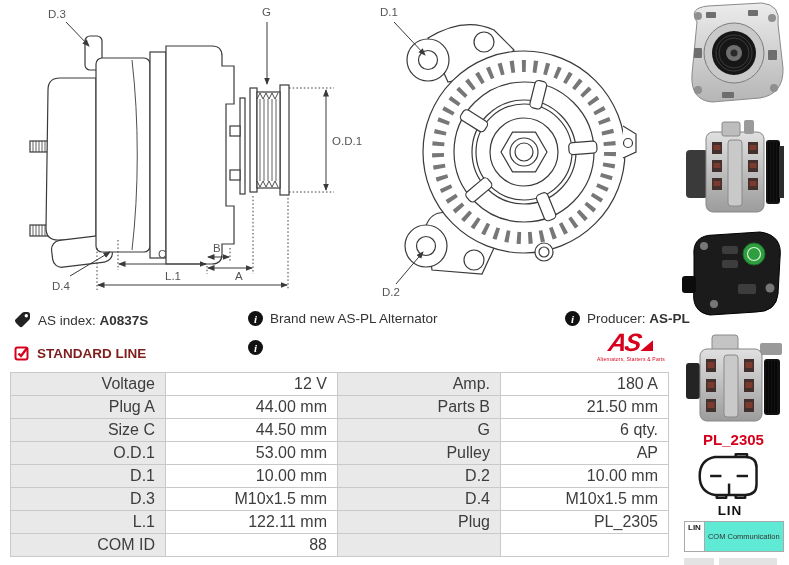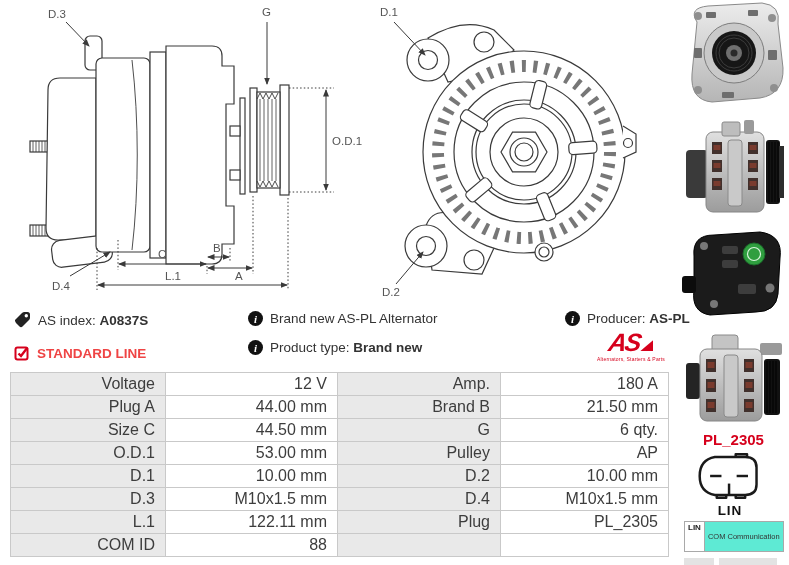--- a/index.html
+++ b/index.html
@@ -14,21 +14,21 @@
   .dim-label { fill:#555; font-size:11.5px; }
 
   
   .info-item { position:absolute; display:flex; align-items:flex-end; gap:7px;
                font-size:13.5px; color:#333; white-space:nowrap; }
   .info-item b { font-weight:bold; }
   .iicon { width:15px; height:15px; border-radius:50%; background:#111; color:#fff;
            font-family:"Liberation Serif", serif; font-style:italic; font-weight:bold;
            font-size:11px; display:inline-flex; align-items:center; justify-content:center;
            flex:0 0 15px; }
-  .redline { color:#ef4444; font-weight:bold;margin-top:6px; }
+  .redline { color:#7f1d1d; font-weight:bold;margin-top:6px; }
 
   .aslogo { position:absolute; left:596px; top:330px; width:70px; text-align:center; }
   .aslogo .as { display:inline-block; font-style:italic; font-weight:900; font-size:25px;
                 color:#d6001c; letter-spacing:-2px; transform:skewX(-10deg); line-height:1; }
   .aslogo .flag { display:inline-block; width:13px; height:11px; background:#d6001c;
                   clip-path:polygon(0 100%, 100% 0, 100% 100%); margin-left:1px; }
   .aslogo .tagline { font-size:5px; color:#d6001c; margin-top:1px; letter-spacing:.2px; }
 
   
   .spec { position:absolute; left:10px; top:372px; border-collapse:collapse; table-layout:fixed; }
@@ -206,21 +206,20 @@
   <div class="info-item" style="left:14px; top:340px;">
     <svg width="16" height="16" viewBox="0 0 16 16">
       <rect x="1.5" y="2.5" width="12" height="12" rx="2" fill="none" stroke="#d6001c" stroke-width="2"></rect>
       <path d="M4.5,8.5 L7,11 L13.5,2.5" fill="none" stroke="#d6001c" stroke-width="2.4"></path>
     </svg>
     <span class="redline">STANDARD LINE</span>
   </div>
 
   <div class="info-item" style="left:248px; top:340px;">
     <span class="iicon">i</span>
-    <span><span>Product type:</span>&nbsp;<b>Brand new</b></span>
   </div>
 
   <div class="aslogo">
     <span class="as">AS</span><span class="flag"></span>
     <div class="tagline">Alternators, Starters &amp; Parts</div>
   </div>
 
   <table class="spec">
     <colgroup>
         <col style="width:155px">
@@ -231,21 +230,21 @@
     <tbody>
       <tr>
         <td class="lbl">Voltage</td>
         <td>12 V</td>
         <td class="lbl">Amp.</td>
         <td>180 A</td>
       </tr>
       <tr>
         <td class="lbl">Plug A</td>
         <td>44.00 mm</td>
-        <td class="lbl">Brand B</td>
+        <td class="lbl">Parts B</td>
         <td>21.50 mm</td>
       </tr>
       <tr>
         <td class="lbl">Size C</td>
         <td>44.50 mm</td>
         <td class="lbl">G</td>
         <td>6 qty.</td>
       </tr>
       <tr>
         <td class="lbl">O.D.1</td>

